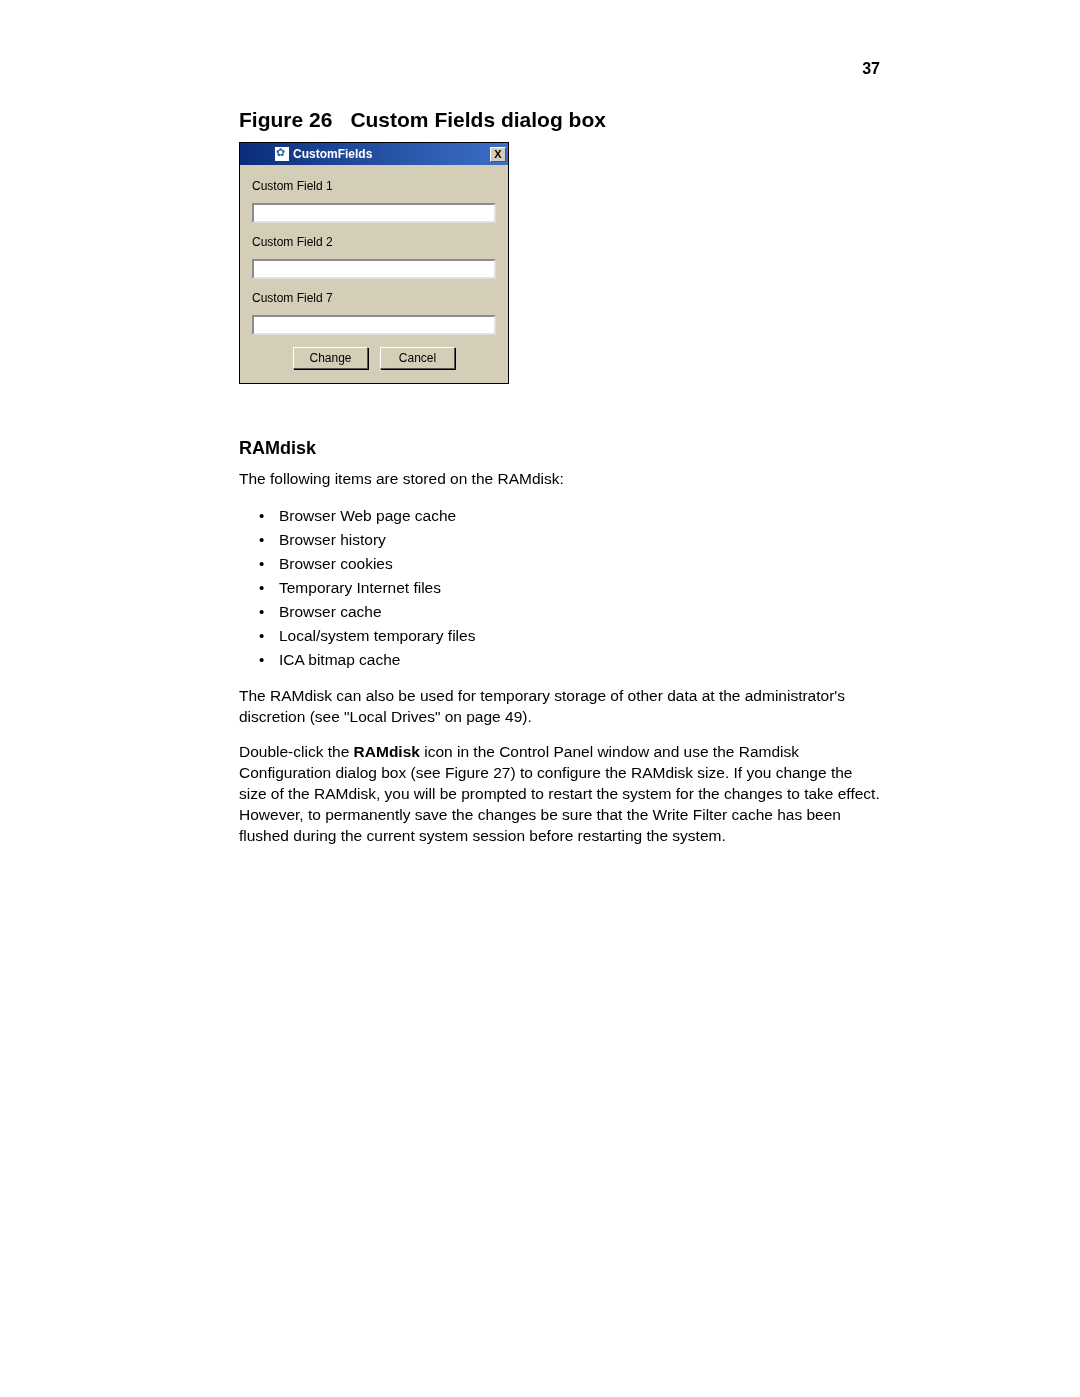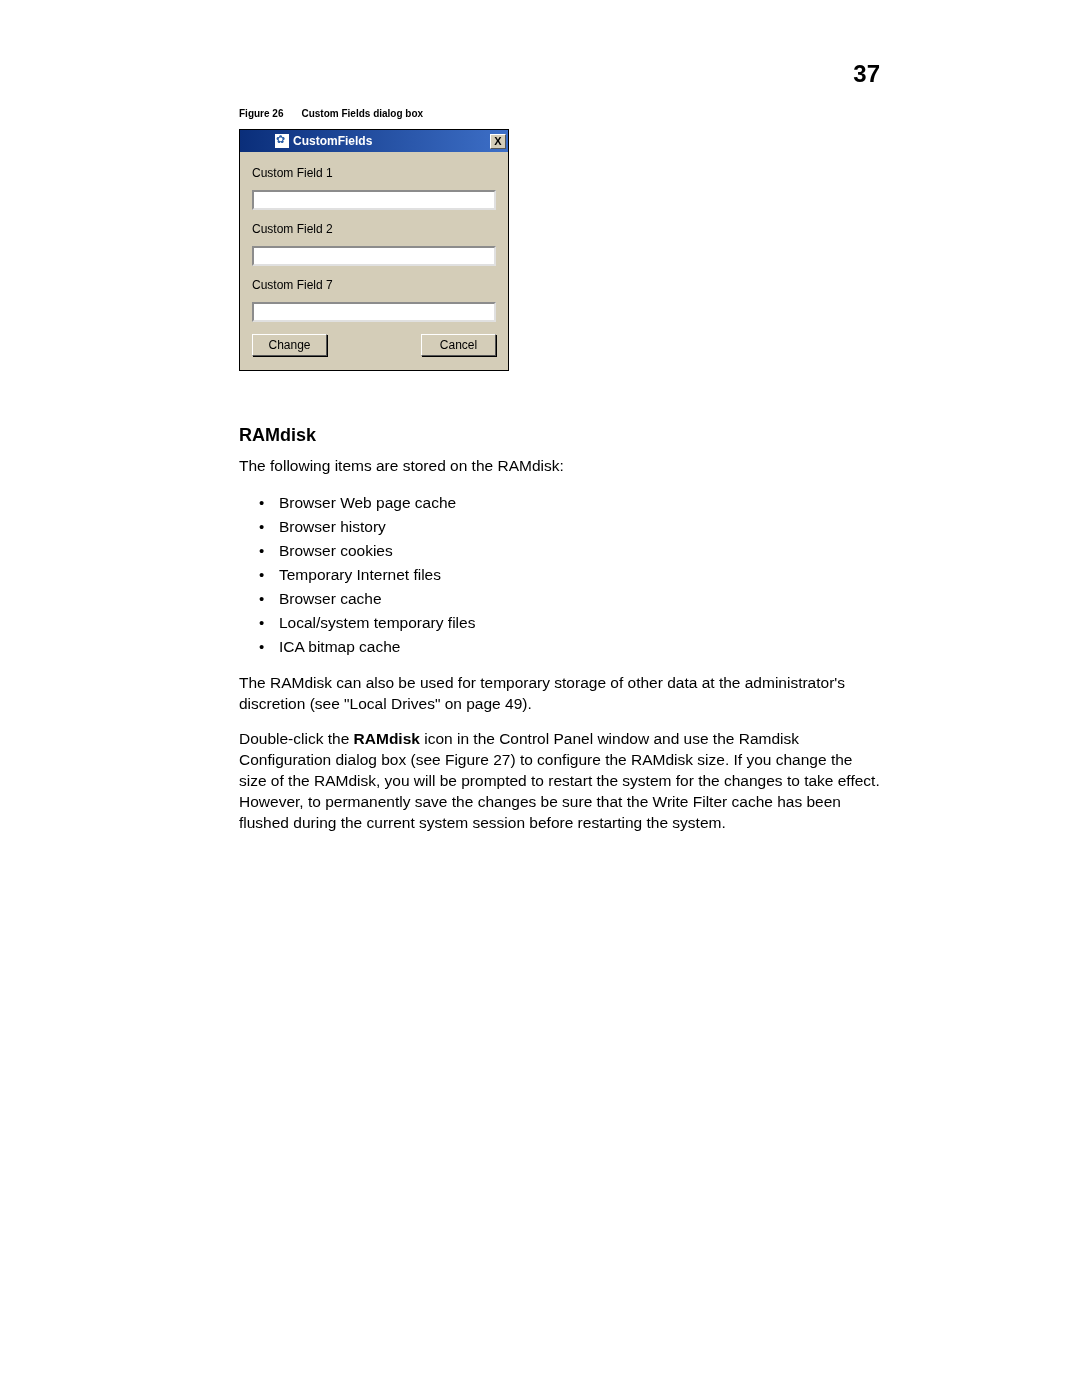--- a/index.html
+++ b/index.html
@@ -10,31 +10,31 @@
     font-size: 16px;
     color: #000000;
     width: 1080px;
     height: 1397px;
     position: relative;
   }
   .page-number {
     position: absolute;
     top: 60px;
     right: 200px;
-    font-size: 24px;
+    font-size: 16px;
     font-weight: bold;
   }
   .content {
     position: absolute;
     left: 239px;
     top: 108px;
     width: 645px;
   }
   .figure-caption {
-    font-size: 10px;
+    font-size: 21px;
     font-weight: bold;
     margin-bottom: 10px;
   }
   .figure-caption .fig-label {
     margin-right: 18px;
   }
   .dialog-box {
     width: 270px;
     border: 1px solid #000;
     background: #d4cdb8;
@@ -106,21 +106,21 @@
     width: 100%;
     height: 20px;
     background: #ffffff;
     border: 2px inset #e0e0e0;
     box-sizing: border-box;
     padding: 1px 2px;
     font-size: 12px;
   }
   .dialog-buttons {
     display: flex;
-    justify-content: space-between;
+    justify-content: center;
     gap: 12px;
   }
   .win-button {
     width: 75px;
     height: 22px;
     background: #d4cdb8;
     border: 1px solid #fff;
     border-right-color: #555;
     border-bottom-color: #555;
     font-size: 12px;

